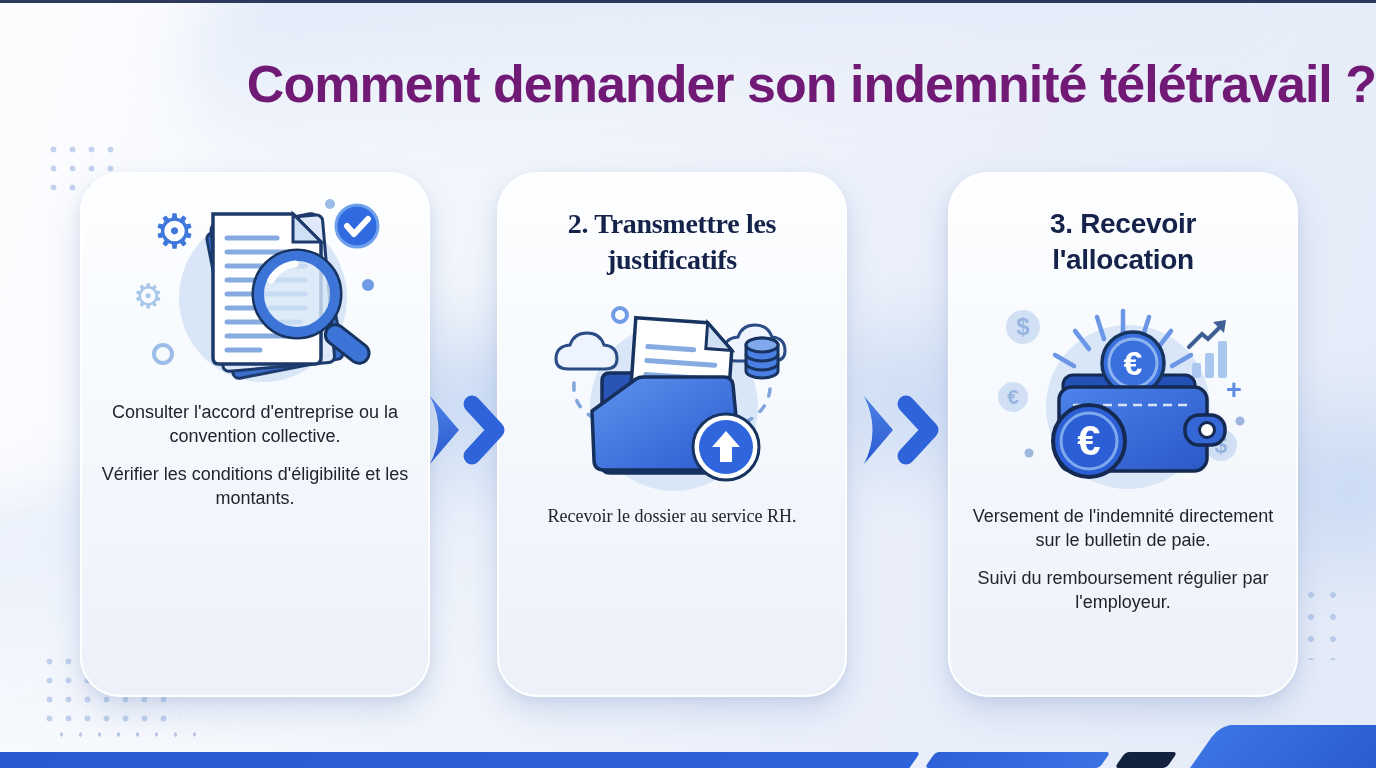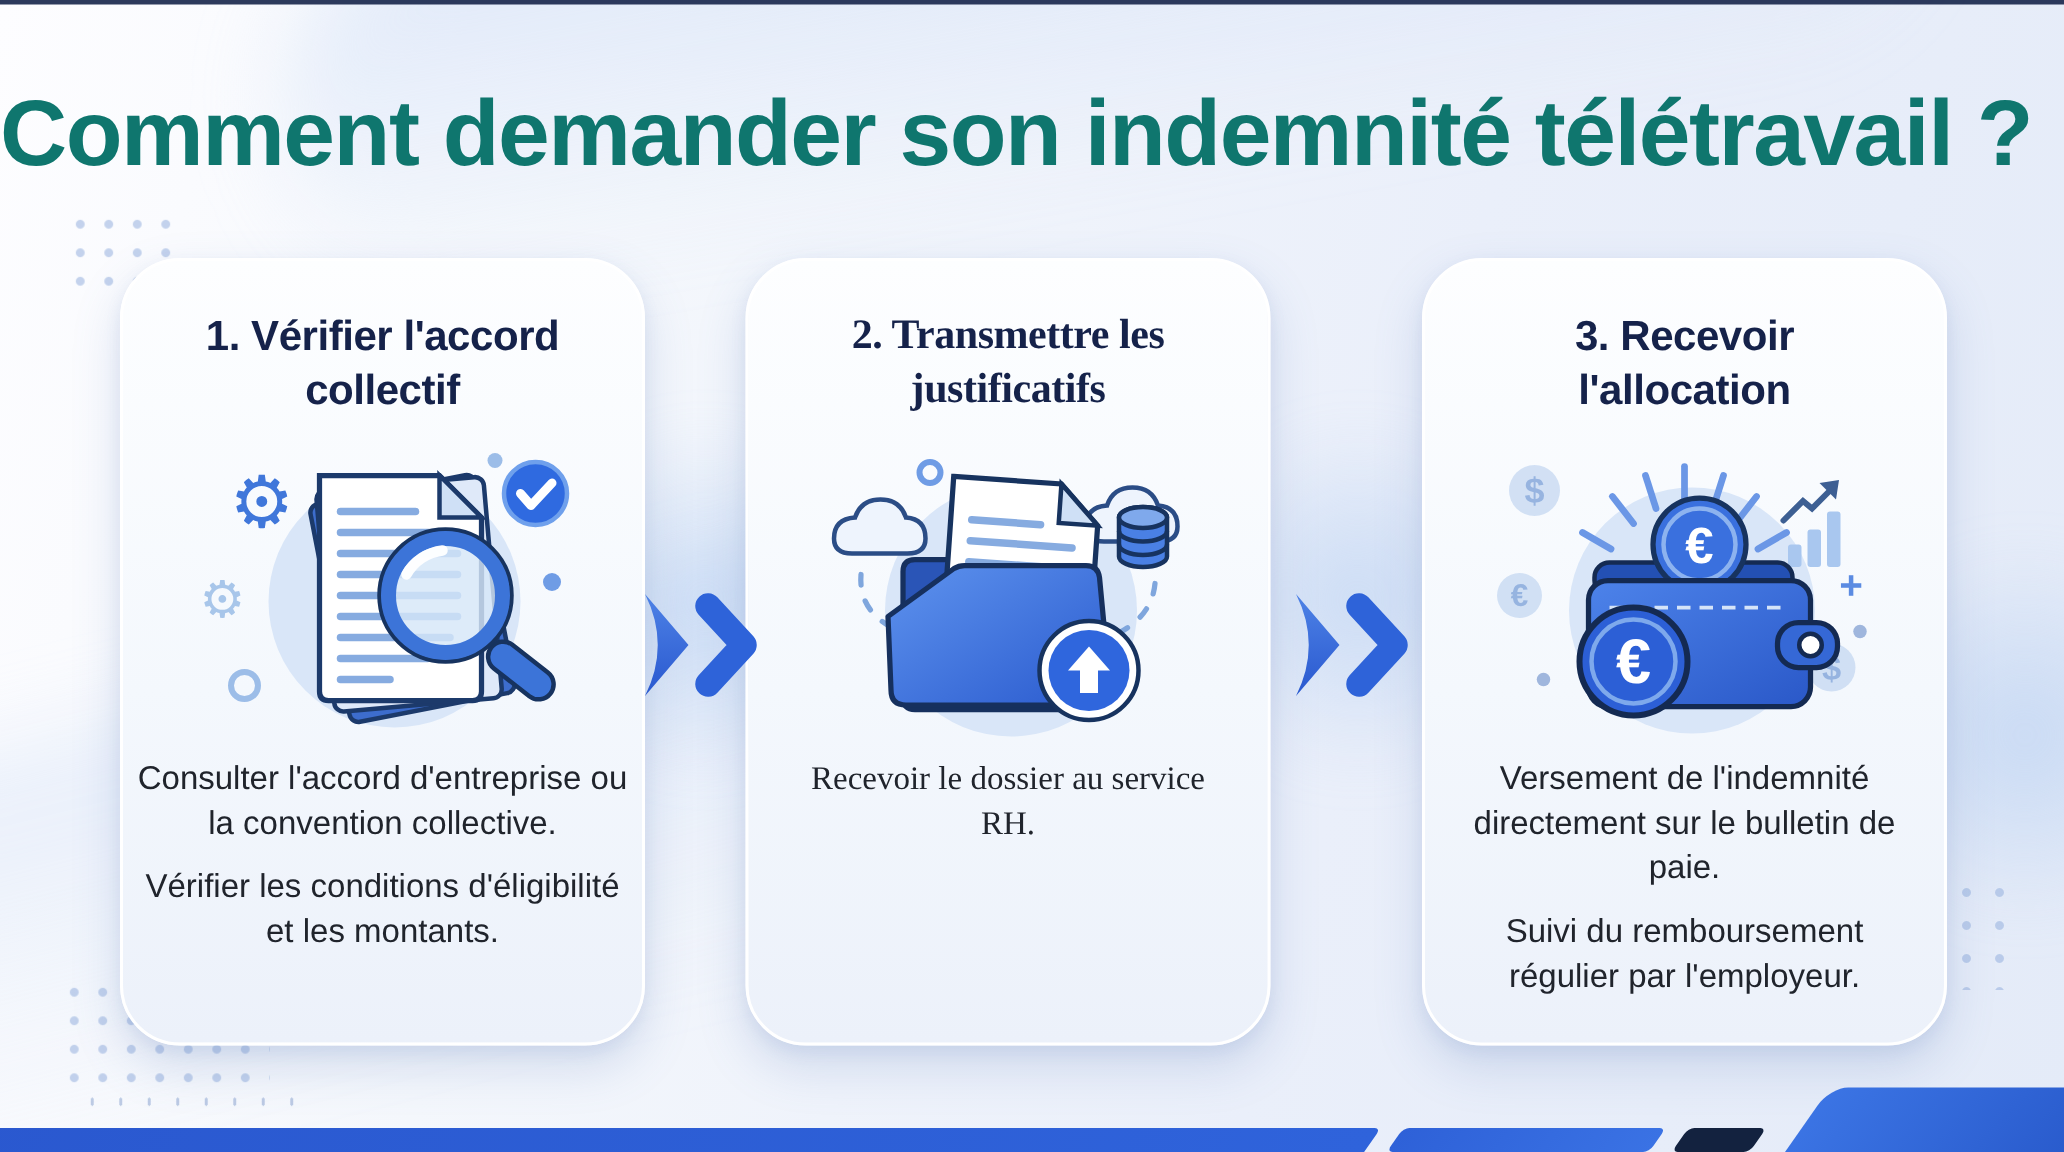--- a/index.html
+++ b/index.html
@@ -15,43 +15,43 @@
   #band1{left:180px;top:-120px;width:1100px;height:240px;background:linear-gradient(rgba(203,219,245,.55),rgba(255,255,255,0));transform:rotate(-10deg);}
   #band2{left:-150px;top:430px;width:900px;height:260px;background:linear-gradient(rgba(206,221,246,.4),rgba(255,255,255,0));transform:rotate(-14deg);}
   #blob1,#blob2,#blob3{position:absolute;border-radius:50%;filter:blur(18px);background:radial-gradient(circle,rgba(176,203,240,.55),rgba(176,203,240,0) 70%);}
   #blob1{left:400px;top:250px;width:140px;height:300px;}
   #blob2{left:835px;top:250px;width:140px;height:300px;}
   #blob3{left:1270px;top:330px;width:160px;height:320px;}
   
   .top-line{position:absolute;left:0;top:0;width:100%;height:3px;background:#16254a;opacity:.9;}
   
   .title{
-    position:absolute;left:0;top:54px;width:100%;text-align:left;
-    font-size:62px;font-weight:bold;letter-spacing:-1px;color:#0f766e;
+    position:absolute;left:0;top:54px;width:100%;text-align:right;
+    font-size:52px;font-weight:bold;letter-spacing:-1px;color:#701a75;
   }
   
   .card{
     position:absolute;top:172px;width:350px;height:525px;z-index:2;
     background:linear-gradient(180deg,#fdfeff 0%,#f4f8fd 55%,#ecf1fa 100%);
     border:2px solid #ffffff;border-radius:40px;box-sizing:border-box;
     box-shadow:0 14px 32px rgba(96,126,188,.22),0 4px 10px rgba(120,145,200,.12);
   }
   #card1{left:80px;} #card2{left:497px;font-family:Liberation Serif, serif;} #card3{left:948px;}
   .card-heading{
     margin:32px auto 0 auto;text-align:center;
     font-size:28px;font-weight:bold;line-height:1.28;color:#15224a;letter-spacing:-.3px;
   }
   #card1 .card-heading{max-width:330px;}
   #card2 .card-heading{max-width:285px;}
   #card3 .card-heading{max-width:250px;}
   .illus{height:212px;margin-top:8px;display:flex;justify-content:center;align-items:center;}
   .paras{display:flex;flex-direction:column;gap:13px;margin-top:6px;}
   .para{
     margin:0 auto;text-align:center;
-    font-size:22px;line-height:1.36;color:#20242c;
+    font-size:18px;line-height:1.36;color:#20242c;
   }
   #card1 .para{max-width:336px;}
   #card2 .para{max-width:282px;}
   #card3 .para{max-width:308px;}
   
   .step-arrow{position:absolute;top:392px;width:84px;height:76px;z-index:3;}
   #arrow1{left:424px;} #arrow2{left:858px;}
   
   .dots{position:absolute;z-index:1;background-image:radial-gradient(circle,rgba(150,176,222,.55) 2.6px,rgba(150,176,222,0) 3.3px);background-size:19px 19px;}
   #dots-tl{left:44px;top:140px;width:80px;height:60px;}
@@ -80,21 +80,20 @@
   <div class="top-line"></div>
 
   <div class="title">Comment demander son indemnité télétravail ?</div>
 
   <div id="dots-tl" class="dots"></div>
   <div id="dots-bl" class="dots"></div>
   <div id="dots-r" class="dots"></div>
   <div id="ticks-b" class="dots"></div>
 
   <div id="card1" class="card">
-    <div class="card-heading">1. Vérifier l'accord collectif</div>
     <div class="illus">
       <svg width="260" height="205" viewBox="0 0 260 205">
         <circle cx="138" cy="112" r="84" fill="#d9e6f8"></circle>
         <text class="gear-glyph" x="28" y="62" font-size="48" fill="#4077da">⚙</text>
         <text class="gear-glyph" x="8" y="122" font-size="34" fill="#a8c6ea">⚙</text>
         <g>
           <g transform="rotate(-11 150 110)">
               <rect x="94" y="36" width="112" height="148" rx="6" fill="#3d6dcd" stroke="#1c3a6b" stroke-width="3"></rect>
             </g>
           <g transform="rotate(-5 150 110)">

